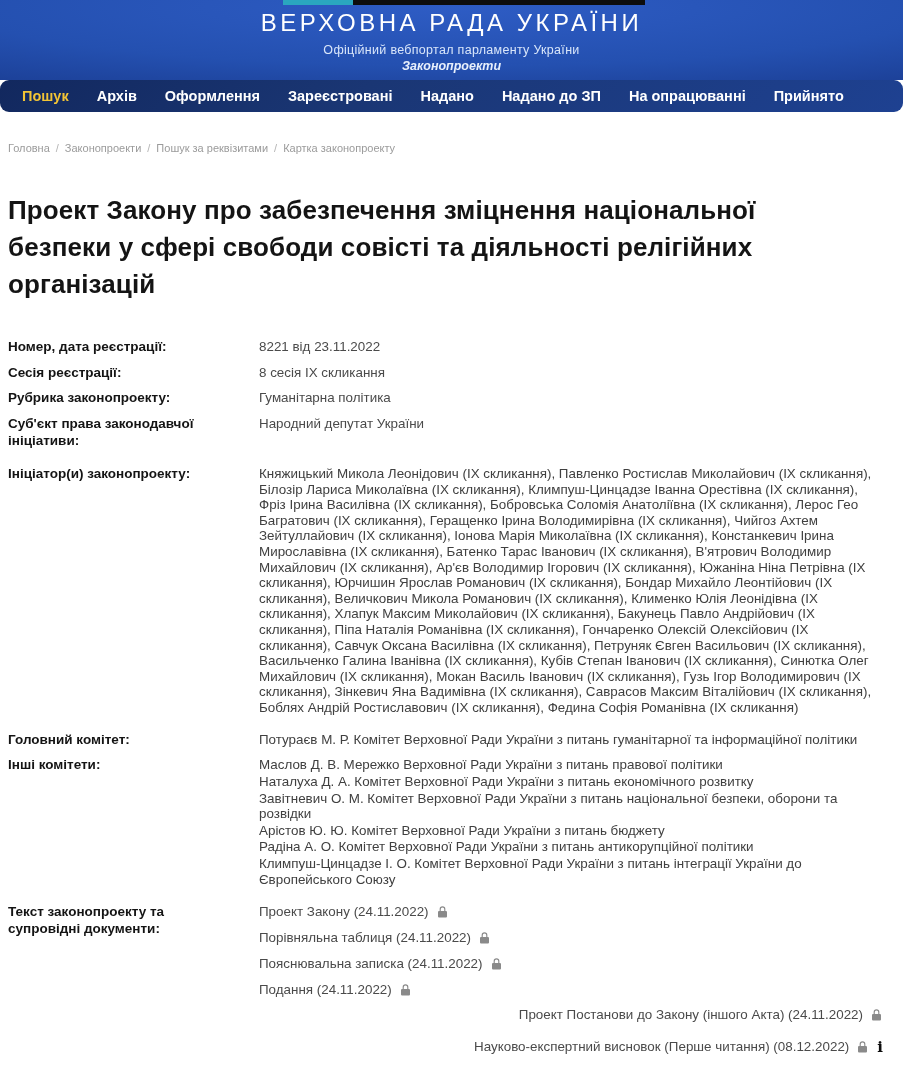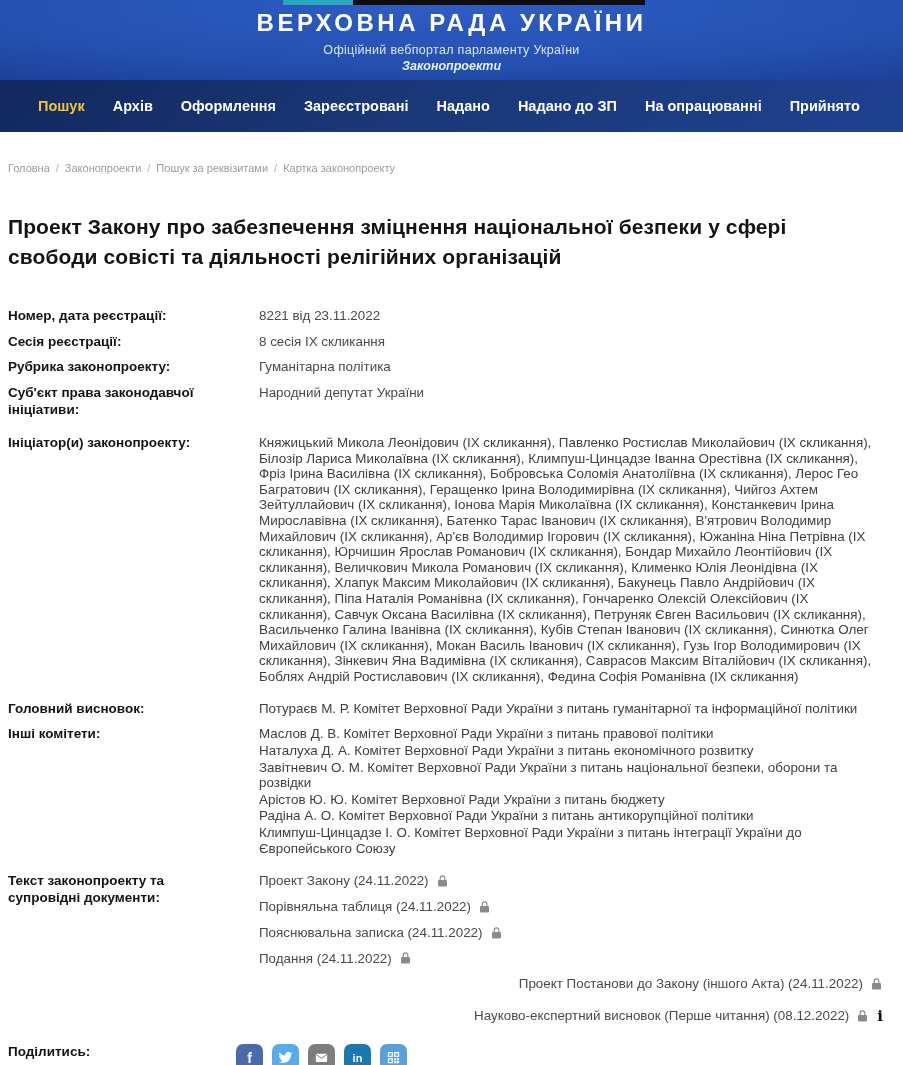--- a/index.html
+++ b/index.html
@@ -13,43 +13,44 @@
   
   .site-header {
     position:relative; height:80px;
     background:radial-gradient(ellipse 120% 160% at 50% 10%, #2e5cc4 0%, #2450b0 45%, #1b3e94 75%, #173684 100%);
     text-align:center; color:#fff;
   }
   .bar { position:absolute; top:0; height:5px; }
   .bar-teal  { left:283px; width:70px;  background:#2aa7bf; }
   .bar-black { left:353px; width:292px; background:#0d0d0d; }
   .logo-title {
-    display:inline-block; margin-top:9px; font-size:24px; font-weight:bold;
+    display:inline-block; margin-top:9px; font-size:24px; font-weight:normal;
     letter-spacing:3.5px; text-transform:uppercase; color:#ffffff;
   }
   .logo-sub { margin-top:6px; font-size:12.5px; color:#d9e6fa; letter-spacing:.3px; }
   .logo-section { margin-top:2px; font-size:12.5px; font-weight:bold; font-style:italic; color:#e8f0fc; }
 
   
   .main-nav {
-    height:52px; display:flex; align-items:center; padding-left:24px;
+    height:32px; display:flex; align-items:center; padding-left:8px;
     background:linear-gradient(135deg,#12285e 0%, #1a3674 40%, #1e4191 100%);
+    border-radius:9px;
   }
   .nav-item {
     font-size:14.5px; font-weight:bold; color:#ffffff; padding:0 14px; white-space:nowrap;
   }
   .nav-item.active { color:#f3c435; }
 
   
   .breadcrumb { padding:30px 8px 0; font-size:11px; color:#9b9b9b; }
   .breadcrumb .sep { margin:0 6px; color:#b5b5b5; }
 
   
   .page-title {
-    margin:38px 60px 0 8px; font-size:21px; font-weight:bold; color:#141414;
+    margin:38px 60px 0 8px; font-size:26px; font-weight:bold; color:#141414;
     line-height:1.42; letter-spacing:.1px; max-width:830px;
   }
 
   
   .fields { margin-top:36px; }
   .frow { display:flex; align-items:flex-start; padding:0 20px 0 8px; margin-bottom:9px;gap:23px; }
   .flabel { flex:0 0 228px; font-size:13.5px; font-weight:bold; color:#141414; line-height:1.25; padding-right:14px; }
   .fvalue { flex:1; font-size:13.4px; color:#4a4a4a; line-height:1.18; }
   .fvalue.para { line-height:15.6px; color:#404040; }
   .frow.gap-lg { margin-top:16px; }
@@ -123,28 +124,28 @@
     <div class="flabel">Суб'єкт права законодавчої ініціативи:</div>
     <div class="fvalue">Народний депутат України</div>
   </div>
 
   <div class="frow gap-lg">
     <div class="flabel">Ініціатор(и) законопроекту:</div>
     <div class="fvalue para">Княжицький Микола Леонідович (ІХ скликання), Павленко Ростислав Миколайович (ІХ скликання), Білозір Лариса Миколаївна (ІХ скликання), Климпуш-Цинцадзе Іванна Орестівна (ІХ скликання), Фріз Ірина Василівна (ІХ скликання), Бобровська Соломія Анатоліївна (ІХ скликання), Лерос Гео Багратович (ІХ скликання), Геращенко Ірина Володимирівна (ІХ скликання), Чийгоз Ахтем Зейтуллайович (ІХ скликання), Іонова Марія Миколаївна (ІХ скликання), Констанкевич Ірина Мирославівна (ІХ скликання), Батенко Тарас Іванович (ІХ скликання), В'ятрович Володимир Михайлович (ІХ скликання), Ар'єв Володимир Ігорович (ІХ скликання), Южаніна Ніна Петрівна (ІХ скликання), Юрчишин Ярослав Романович (ІХ скликання), Бондар Михайло Леонтійович (ІХ скликання), Величкович Микола Романович (ІХ скликання), Клименко Юлія Леонідівна (ІХ скликання), Хлапук Максим Миколайович (ІХ скликання), Бакунець Павло Андрійович (ІХ скликання), Піпа Наталія Романівна (ІХ скликання), Гончаренко Олексій Олексійович (ІХ скликання), Савчук Оксана Василівна (ІХ скликання), Петруняк Євген Васильович (ІХ скликання), Васильченко Галина Іванівна (ІХ скликання), Кубів Степан Іванович (ІХ скликання), Синютка Олег Михайлович (ІХ скликання), Мокан Василь Іванович (ІХ скликання), Гузь Ігор Володимирович (ІХ скликання), Зінкевич Яна Вадимівна (ІХ скликання), Саврасов Максим Віталійович (ІХ скликання), Боблях Андрій Ростиславович (ІХ скликання), Федина Софія Романівна (ІХ скликання)</div>
   </div>
 
   <div class="frow gap-lg">
-    <div class="flabel">Головний висновок:</div>
+    <div class="flabel">Головний комітет:</div>
     <div class="fvalue para"><a>Потураєв М. Р. Комітет Верховної Ради України з питань гуманітарної та інформаційної політики</a></div>
   </div>
 
   <div class="frow">
     <div class="flabel">Інші комітети:</div>
     <div class="fvalue para">
-      <div class="commit-line"><a>Маслов Д. В. Комітет Верховної Ради України з питань правової політики</a></div>
+      <div class="commit-line"><a>Маслов Д. В. Мережко Верховної Ради України з питань правової політики</a></div>
       <div class="commit-line"><a>Наталуха Д. А. Комітет Верховної Ради України з питань економічного розвитку</a></div>
       <div class="commit-line"><a>Завітневич О. М. Комітет Верховної Ради України з питань національної безпеки, оборони та розвідки</a></div>
       <div class="commit-line"><a>Арістов Ю. Ю. Комітет Верховної Ради України з питань бюджету</a></div>
       <div class="commit-line"><a>Радіна А. О. Комітет Верховної Ради України з питань антикорупційної політики</a></div>
       <div class="commit-line"><a>Климпуш-Цинцадзе І. О. Комітет Верховної Ради України з питань інтеграції України до Європейського Союзу</a></div>
     </div>
   </div>
 
   <div class="frow gap-lg">
     <div class="flabel">Текст законопроекту та супровідні документи:</div>

